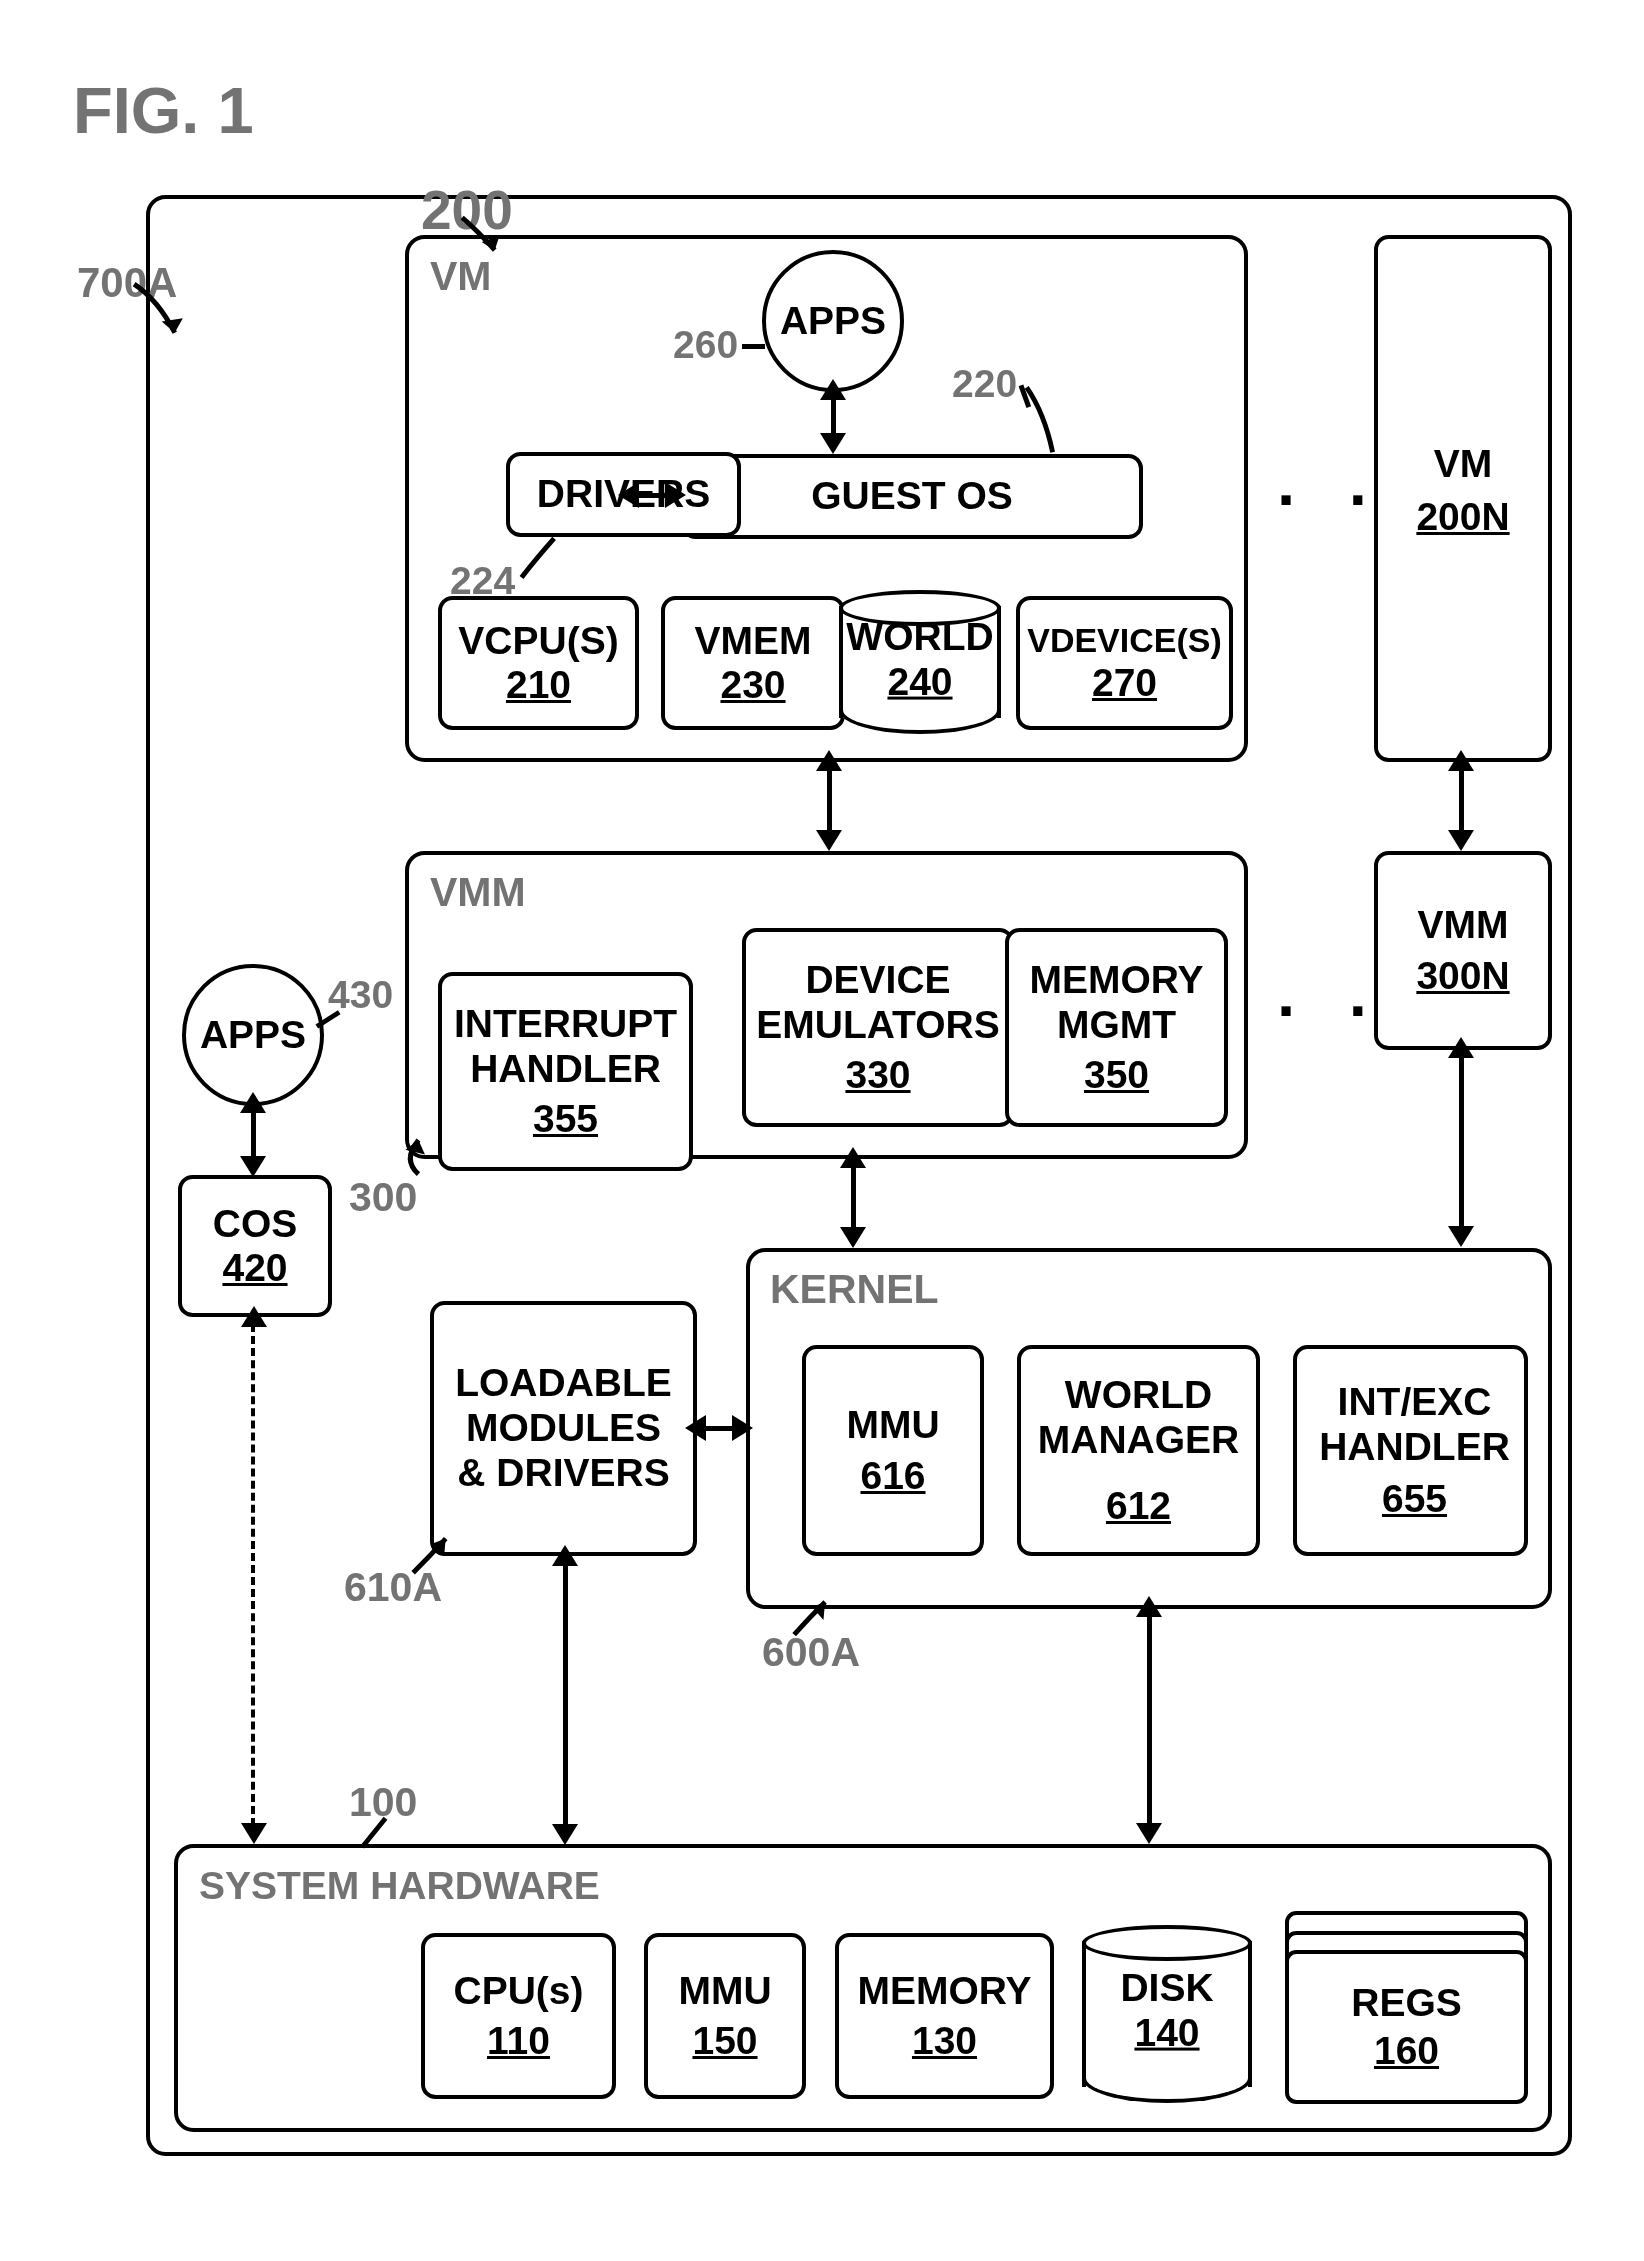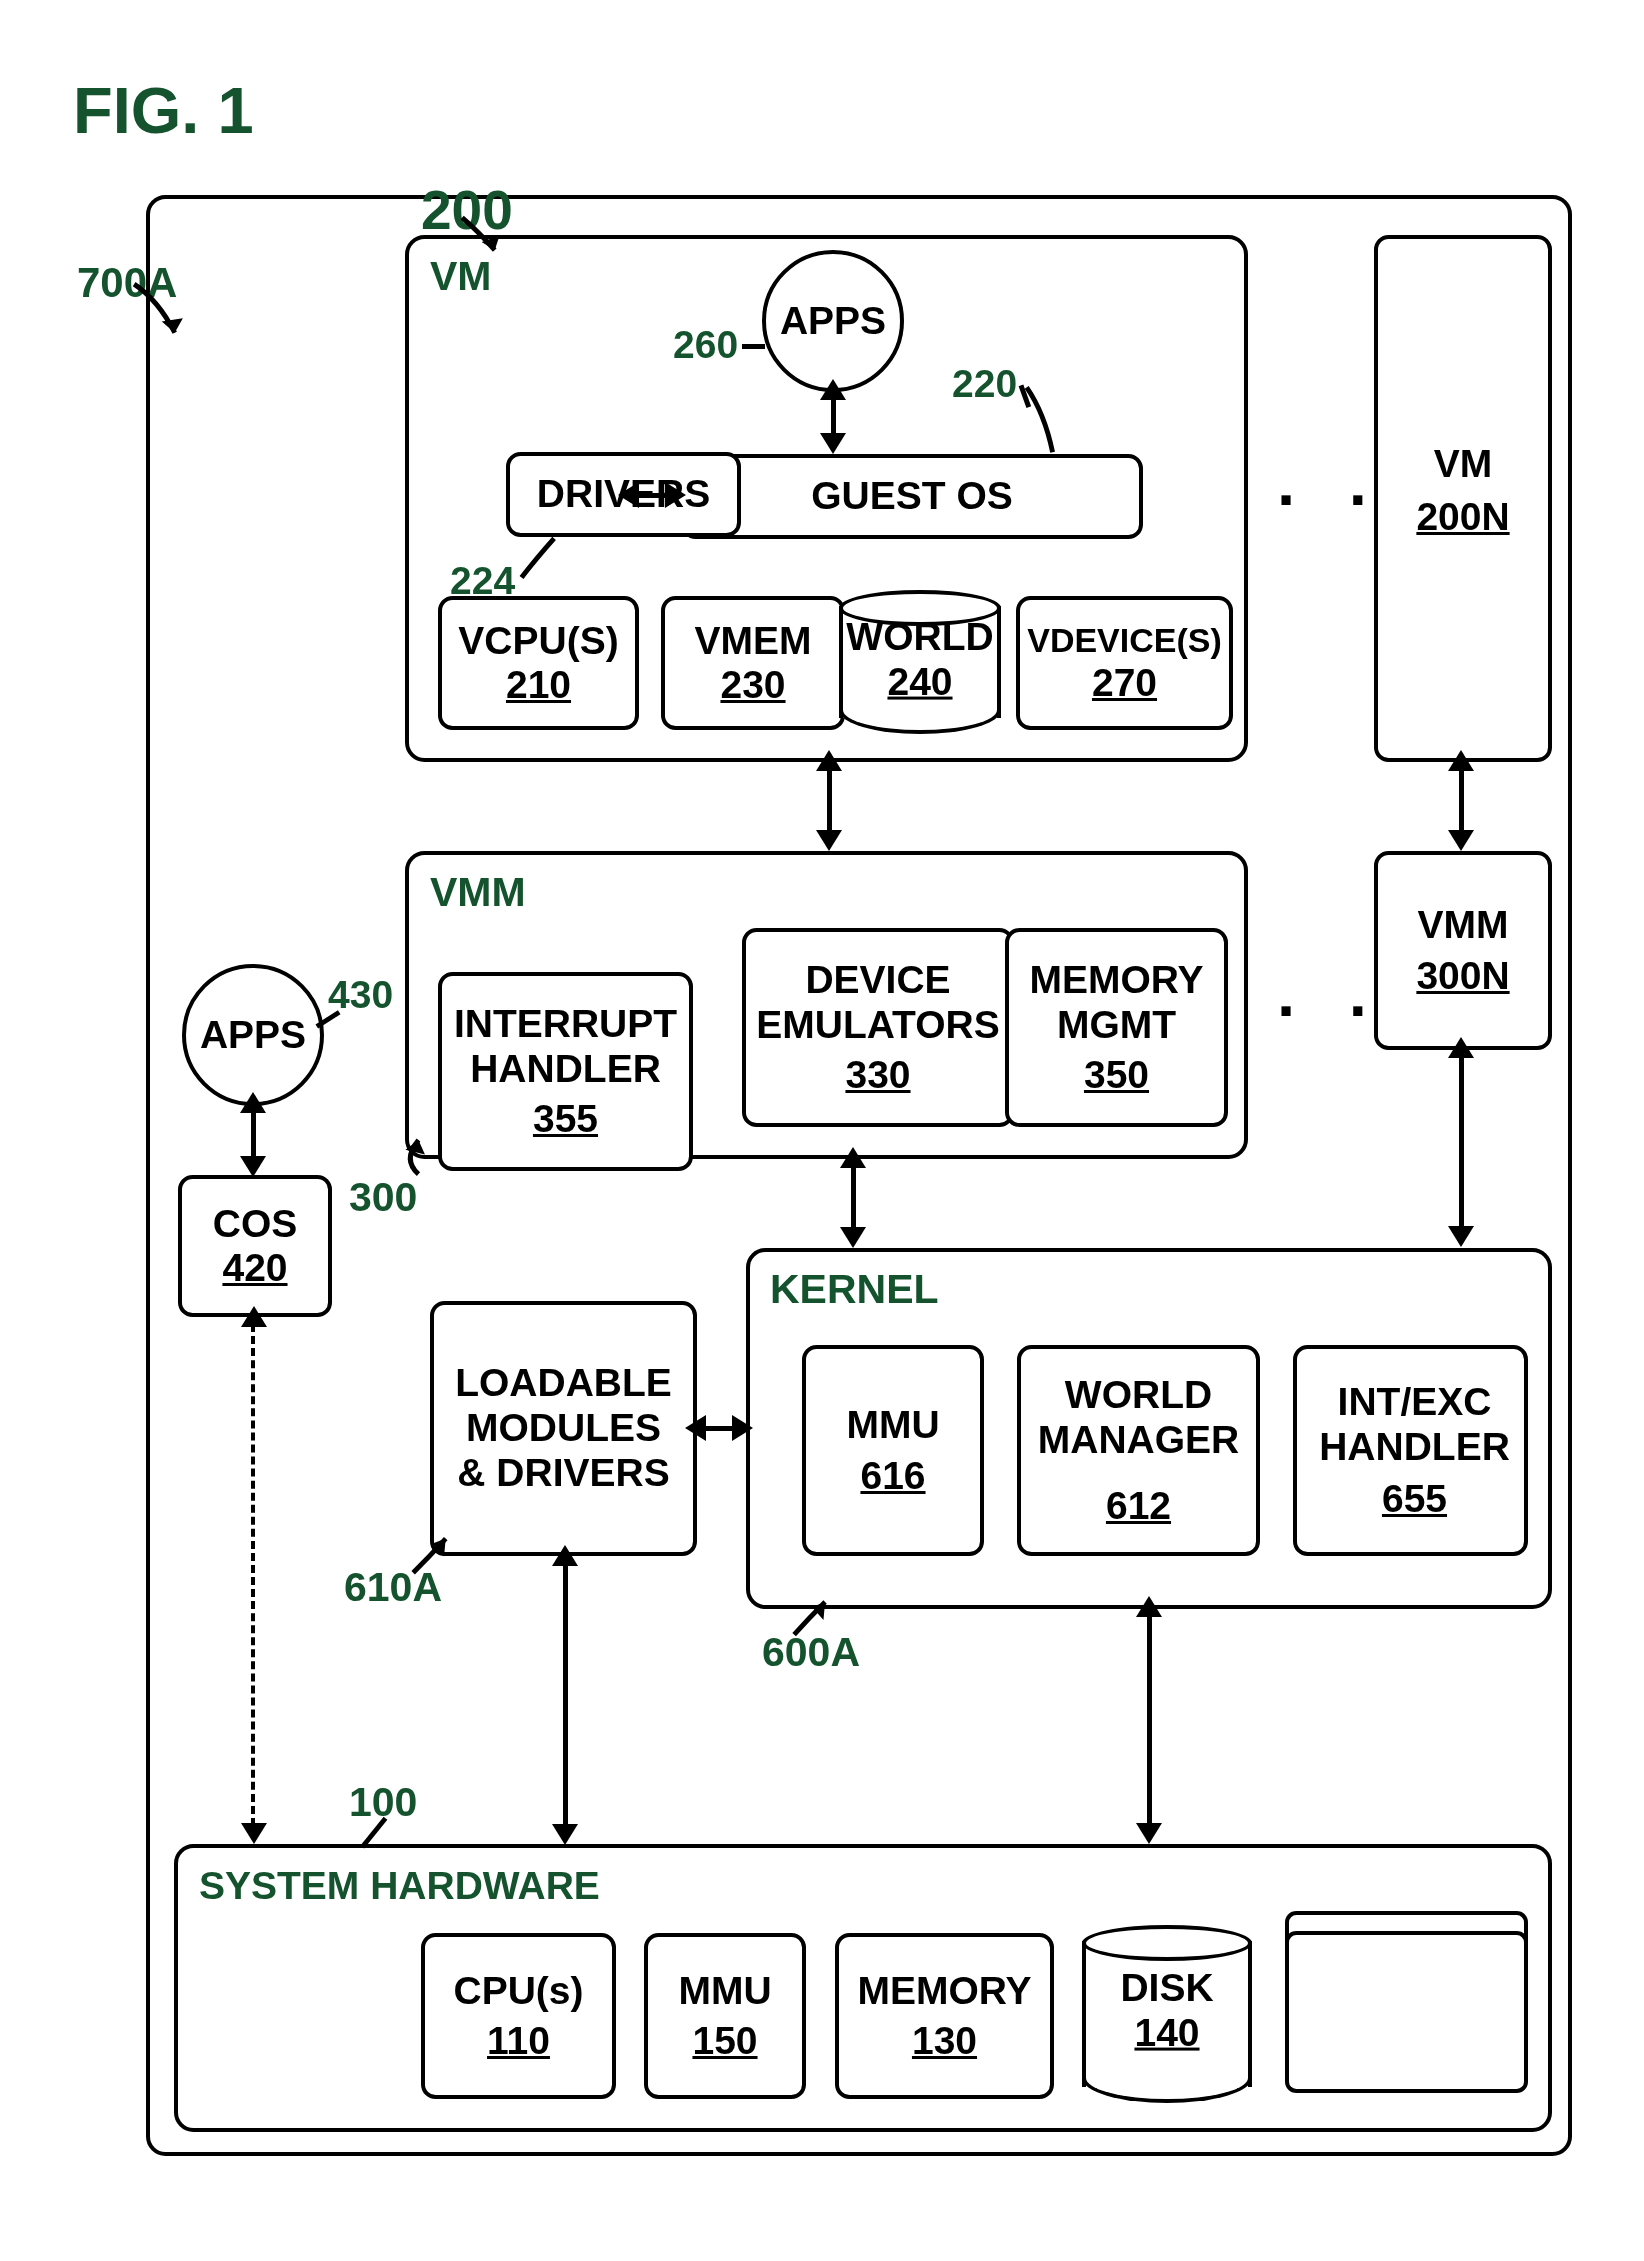--- a/index.html
+++ b/index.html
@@ -5,21 +5,21 @@
   * { box-sizing: border-box; }
   body {
     margin: 0;
     padding: 0;
     background: #fff;
     width: 1644px;
     height: 2261px;
     position: relative;
     font-family: Arial, Helvetica, sans-serif;
   }
-  .label { position: absolute; font-weight: bold; color: #14532d; }
+  .label { position: absolute; font-weight: bold; color: #737373; }
   .box {
     position: absolute;
     border: 4.9px solid #000;
     border-radius: 19.5px;
     background: #fff;
   }
   .innerbox {
     position: absolute;
     border: 4.9px solid #000;
     border-radius: 14.6px;
@@ -318,14 +318,18 @@
   <div class="botline"></div>
   <div class="txt">
     <div class="blocktxt">DISK</div>
     <div class="num">140</div>
   </div>
 </div>
 
 <div class="regs-stack" style="left:1285px; top:1911px; width:243px; height:195px;">
   <div class="r" style="top:0; height:162px; z-index:1;"></div>
   <div class="r" style="top:19.5px; height:162px; z-index:2;"></div>
+  <div class="r" style="top:39px; height:154px; z-index:3; display:flex; flex-direction:column; align-items:center; justify-content:center;">
+    <span class="blocktxt">REGS</span>
+    <span class="num" style="margin-top:3.2px;">160</span>
+  </div>
 </div>
 
 
 </body></html>

